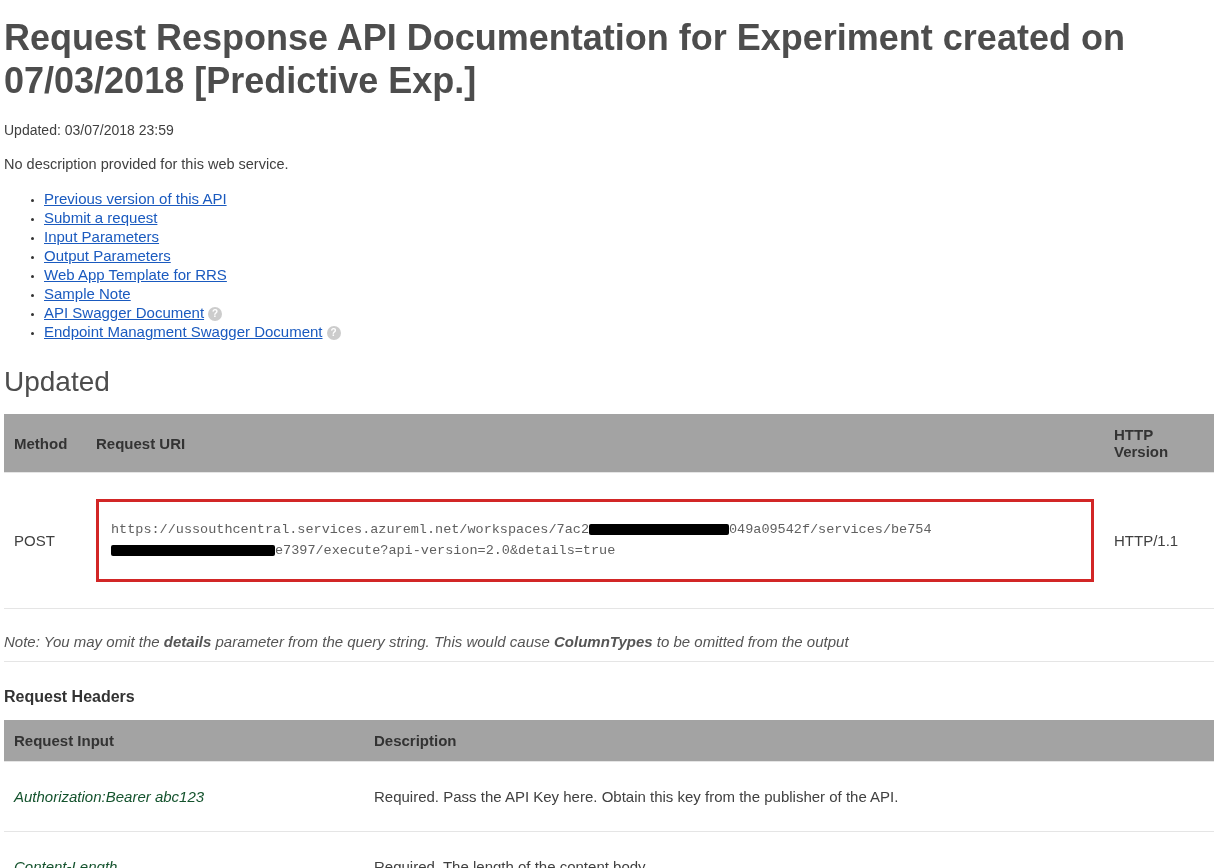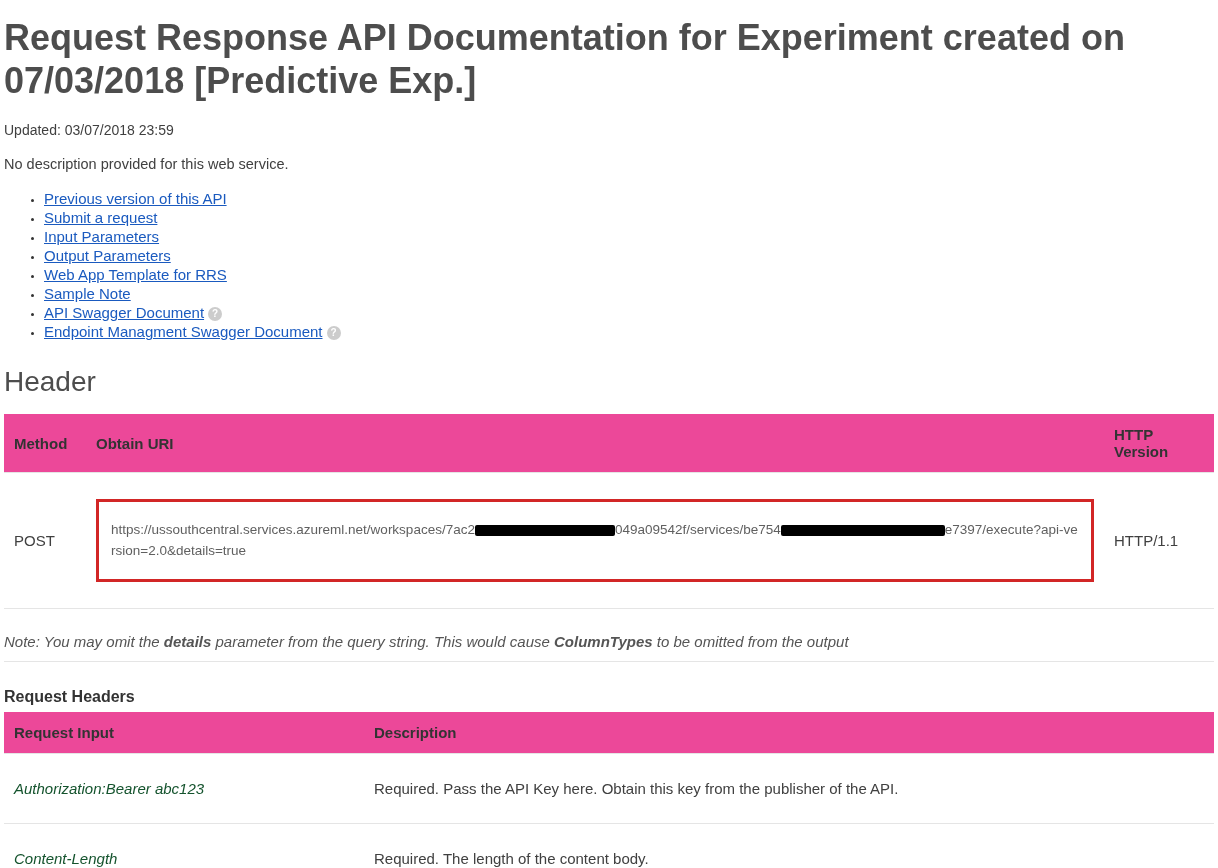--- a/index.html
+++ b/index.html
@@ -6,28 +6,28 @@
   .page{width:1218px;box-sizing:border-box;padding:0 4px 20px 4px;}
   h1{font-weight:700;color:#4d4d4d;font-size:36px;line-height:1.2;margin:16px 0 10px 0;}
   .updated{color:#404040;font-size:14px;margin:20px 0 18px 0;}
   .no-desc{color:#404040;font-size:14.5px;margin:0 0 18px 0;}
   ul.toc{margin:0 0 26px 0;padding-left:40px;}
   ul.toc li{margin:2px 0;color:#333;}
   ul.toc li::marker{color:#333;font-size:10px;}
   a.link{color:#1a5abf;text-decoration:underline;margin-top:12px;}
   .help-icon{display:inline-block;width:14px;height:14px;border-radius:50%;background:#ccc;color:#fff;font-size:10px;line-height:14px;text-align:center;vertical-align:middle;margin-left:4px;font-style:normal;font-weight:bold;}
   h2{font-weight:300;color:#4d4d4d;font-size:28px;margin:12px 0 16px 0;}
-  h3{font-weight:600;color:#333;font-size:16px;margin:26px 0 6px 0;}
+  h3{font-weight:600;color:#333;font-size:16px;margin:26px 0 14px 0;}
   table{width:100%;border-collapse:collapse;table-layout:auto;}
-  thead th{background:#ec4899;text-align:left;font-weight:600;color:#333;font-size:15px;padding:12px 10px;border:none;}
+  thead th{background:#a3a3a3;text-align:left;font-weight:600;color:#333;font-size:15px;padding:12px 10px;border:none;}
   tbody td{padding:26px 10px;border-top:1px solid #e5e5e5;vertical-align:middle;color:#404040;}
   tbody tr:last-child td{border-bottom:1px solid #e5e5e5;}
   .col-method{width:62px;}
   .col-version{width:90px;}
-  .uri-cell{font-family:Liberation Sans, sans-serif;font-size:13.5px;color:#606060;word-break:break-all;line-height:1.5;}
+  .uri-cell{font-family:Liberation Mono, monospace;font-size:13.5px;color:#606060;word-break:break-all;line-height:1.5;}
   .highlight-box{border:3px solid #d22626;padding:18px 12px;display:block;}
   .note{font-style:italic;color:#555;margin:24px 0;padding-bottom:11px;border-bottom:1px solid #e5e5e5;}
   .note b{font-weight:700;}
   .hdr-col{width:340px;}
   .hdr-name{font-style:italic;color:#14532d;}
   .redact{display:inline-block;background:#000;height:11px;border-radius:2px;vertical-align:middle;}
   .redact.w1{width:140px;}
   .redact.w2{width:164px;}
 </style>
 </head>
@@ -46,27 +46,27 @@
   <li><a href="#" class="link">Previous version of this API</a></li>
   <li><a href="#" class="link">Submit a request</a></li>
   <li><a href="#" class="link">Input Parameters</a></li>
   <li><a href="#" class="link">Output Parameters</a></li>
   <li><a href="#" class="link">Web App Template for RRS</a></li>
   <li><a href="#" class="link">Sample Note</a></li>
   <li><a href="#" class="link">API Swagger Document</a><span class="help-icon">?</span></li>
   <li><a href="#" class="link">Endpoint Managment Swagger Document</a><span class="help-icon">?</span></li>
 </ul>
 
-<h2>Header</h2>
+<h2>Updated</h2>
 
 <table>
   <thead>
     <tr>
       <th class="col-method">Method</th>
-      <th>Obtain URI</th>
+      <th>Request URI</th>
       <th class="col-version">HTTP Version</th>
     </tr>
   </thead>
   <tbody>
     <tr>
       <td>POST</td>
       <td>
         <span class="highlight-box uri-cell">
           <span>https://ussouthcentral.services.azureml.net/workspaces/7ac2</span><span class="redact w1"></span><span>049a09542f/services/be754</span><span class="redact w2"></span><span>e7397/execute?api-version=2.0&amp;details=true</span>
         </span>

